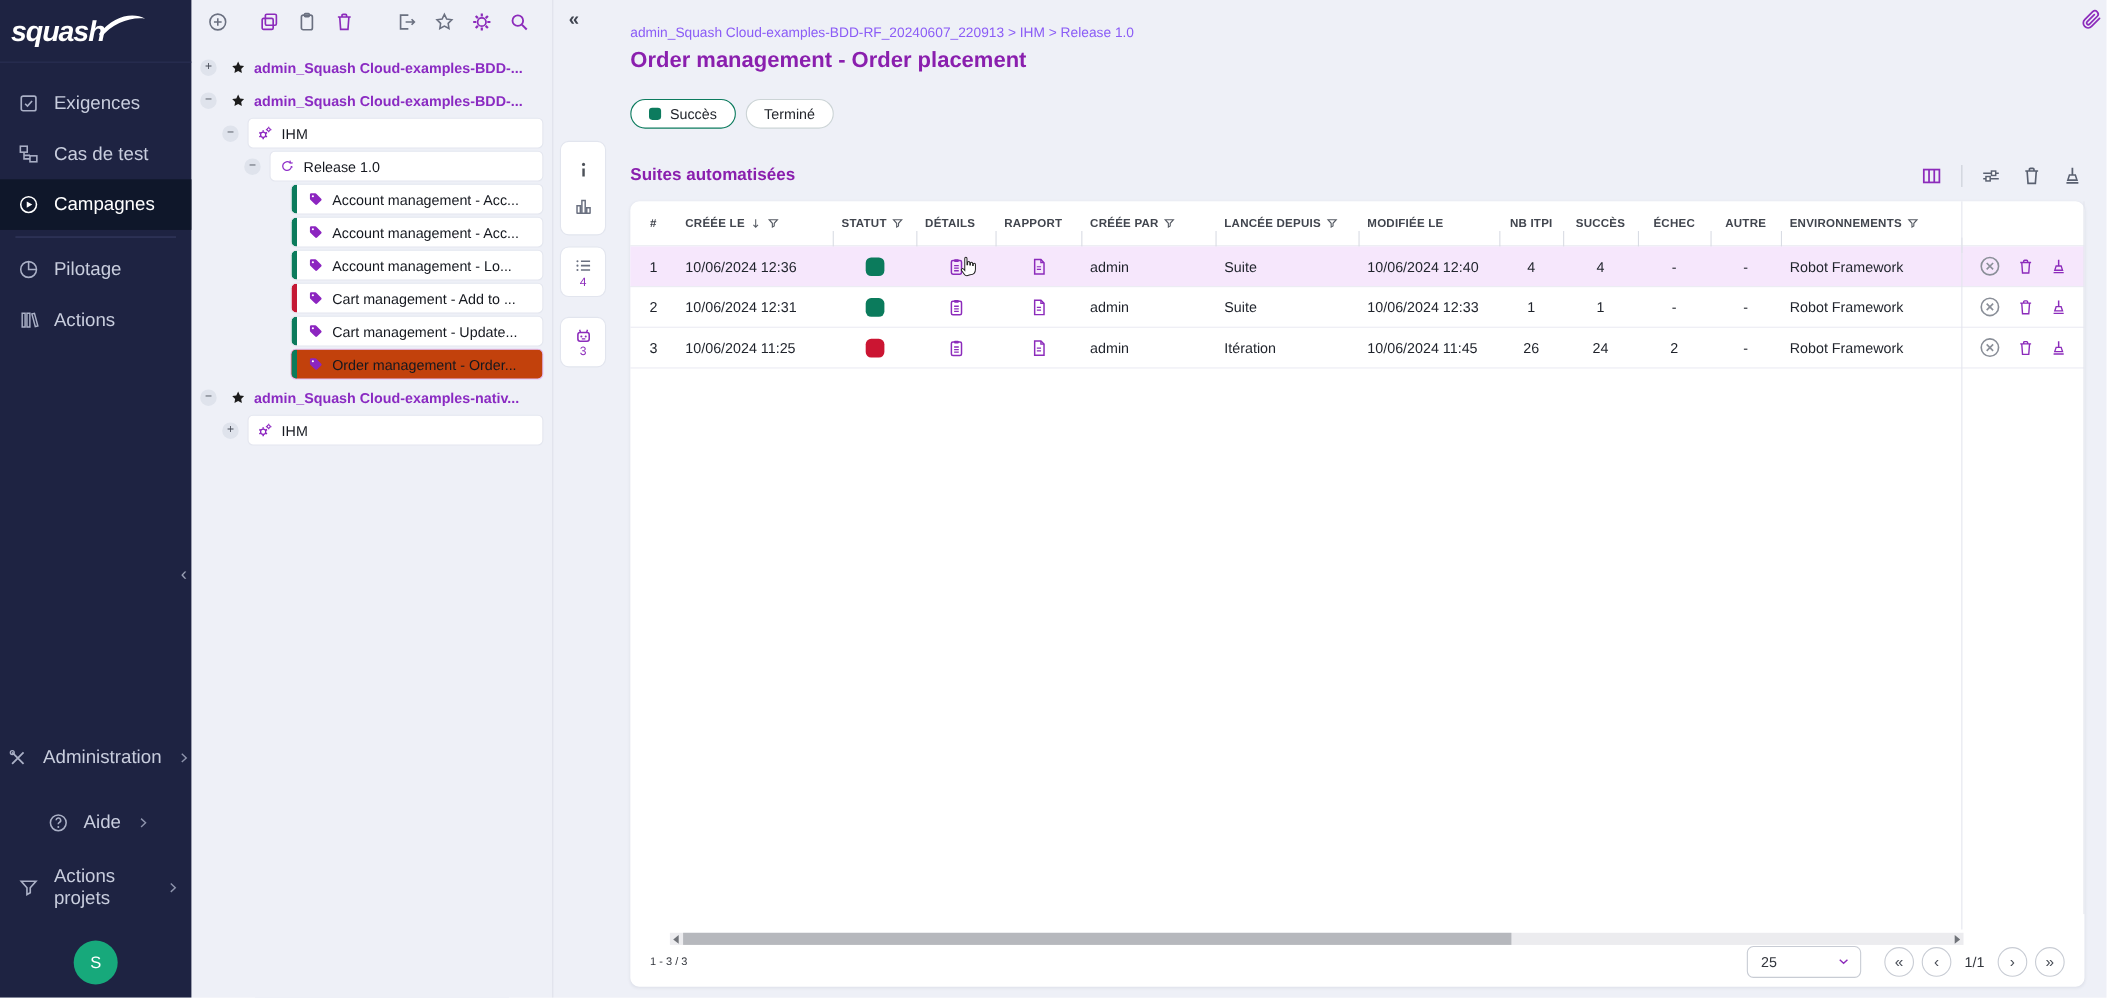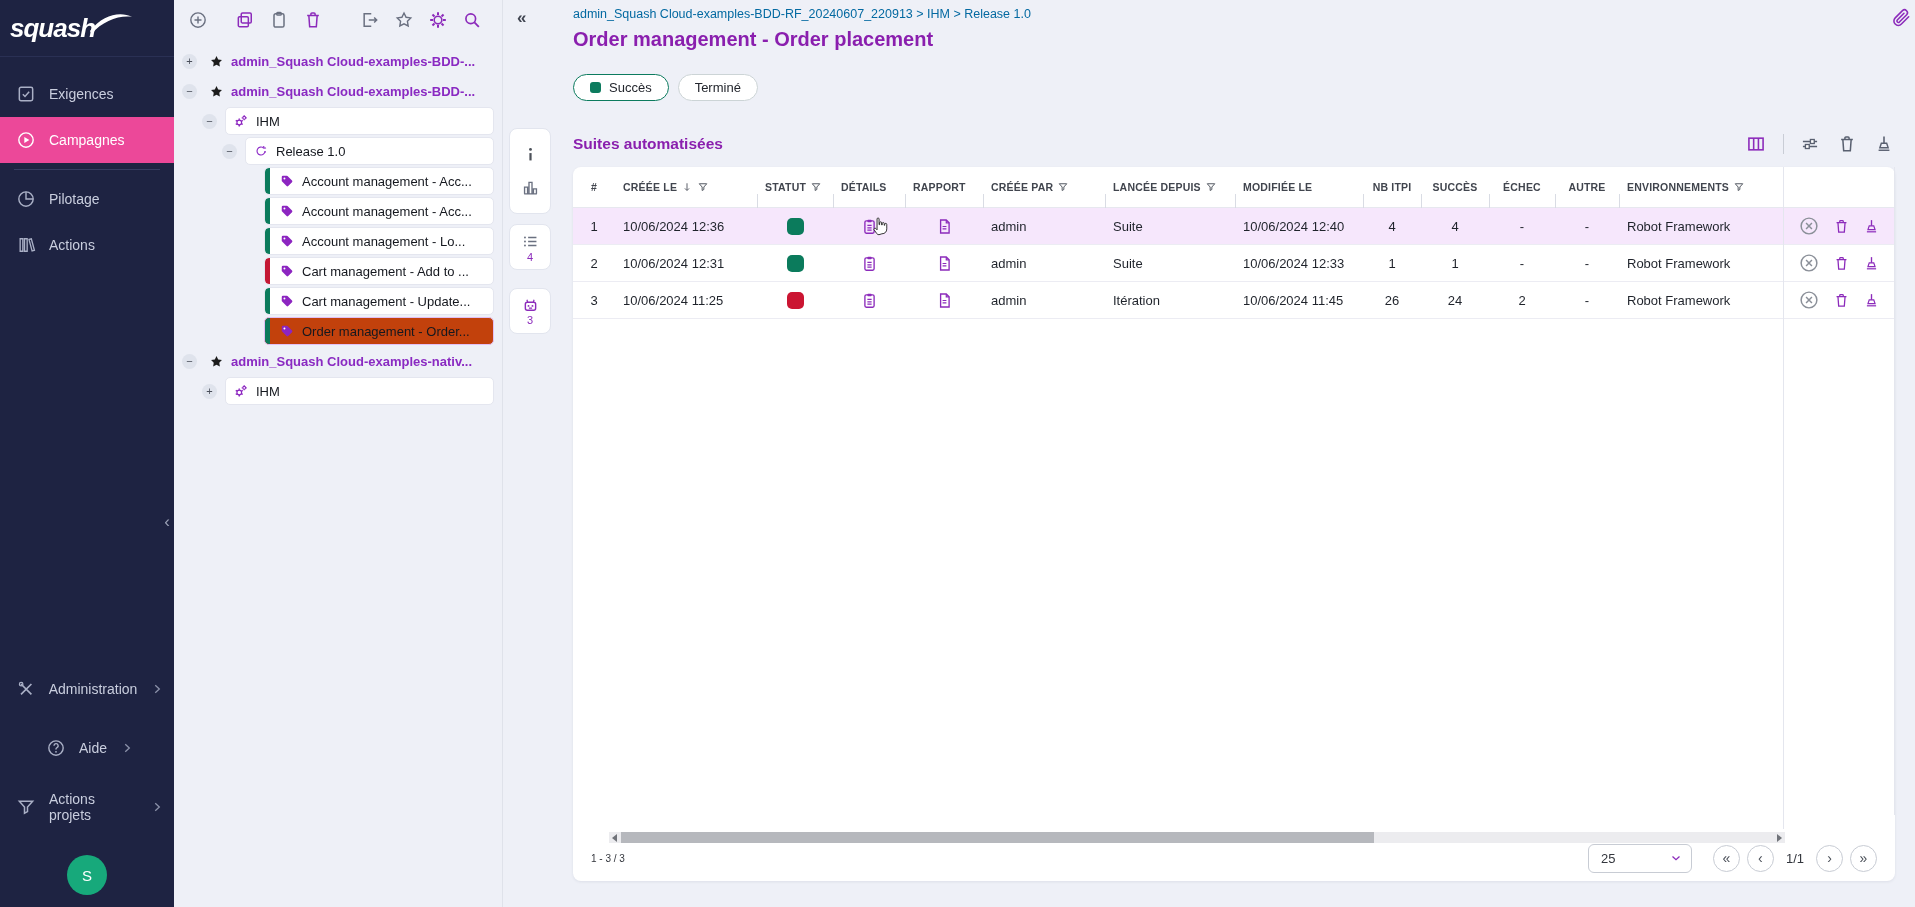--- a/index.html
+++ b/index.html
@@ -7,23 +7,23 @@
        font-family:"Liberation Sans",sans-serif;color:#1f232b;-webkit-font-smoothing:antialiased;}
   .app{display:flex;width:1915px;height:907px;}
   svg{display:block;}
 
   
   .sidebar{width:174px;flex:none;background:#1e2342;display:flex;flex-direction:column;position:relative;color:#ccd1e4;}
   .logo{height:56px;display:flex;align-items:center;padding-left:10px;border-bottom:1px solid #2a3054;}
   .logo-text{font-style:italic;font-weight:bold;font-size:26px;color:#fff;letter-spacing:-1px;}
   .logo-swoosh{margin-left:-6px;margin-top:-10px;}
   .nav{display:flex;flex-direction:column;margin-top:14px;}
-  .nav-item{height:46px;display:flex;align-items:center;gap:13px;padding:0 10px 0 16px;font-size:14px;cursor:pointer;color:#c9cede;}
+  .nav-item{height:46px;display:flex;align-items:center;gap:13px;padding:0 10px 0 16px;font-size:17px;cursor:pointer;color:#c9cede;}
   .nav-item .lbl{flex:1;}
-  .nav-item.active{background:#ec4899;color:#fff;}
+  .nav-item.active{background:#0f172a;color:#fff;}
   .nav-ic{width:20px;height:20px;color:#aab0c6;}
   .nav-item.active .nav-ic{color:#fff;}
   .sb-divider{height:1px;background:#373d62;margin:6px 14px;}
   .sidebar-bottom{margin-top:auto;display:flex;flex-direction:column;align-items:center;}
   .avatar-row{height:64px;display:flex;align-items:center;justify-content:center;}
   .avatar{width:40px;height:40px;border-radius:50%;background:#17a97b;color:#fff;font-size:15px;display:flex;align-items:center;justify-content:center;cursor:pointer;}
   .collapse-handle{position:absolute;right:4px;top:512px;font-size:17px;color:#9aa0b5;cursor:pointer;}
   .chev-r{width:14px;height:14px;color:#8d93ab;}
 
   
@@ -50,21 +50,21 @@
   
   .rail{width:54px;flex:none;position:relative;}
   .rail-collapse{position:absolute;top:8px;left:14px;font-size:17px;color:#3f4450;cursor:pointer;font-weight:bold;}
   .rail-card{position:absolute;left:6px;width:40px;background:#fff;border:1px solid #e2e5ee;border-radius:8px;display:flex;flex-direction:column;align-items:center;justify-content:center;gap:14px;}
   .rc1{top:128px;height:84px;} .rc2{top:224px;height:44px;gap:1px;} .rc3{top:288px;height:44px;gap:0px;}
   .rail-ic{width:19px;height:19px;cursor:pointer;}
   .rail-count{font-size:11px;color:#8c2bbb;line-height:11px;}
 
   
   .main{flex:1;position:relative;padding:0 20px 0 16px;}
-  .crumb-row{margin-top:7px;font-size:12.5px;color:#0369a1;}
+  .crumb-row{margin-top:23px;font-size:12.5px;color:#8b5cf6;}
   .paperclip{position:absolute;top:7px;right:3px;width:21px;height:21px;color:#8c2bbb;cursor:pointer;}
   .page-title{margin:7px 0 0;font-size:20px;font-weight:bold;color:#8a1fae;}
   .chips{display:flex;gap:9px;margin-top:23px;}
   .chip{height:25px;border-radius:14px;background:#fff;display:flex;align-items:center;padding:0 16px;font-size:13px;color:#23262d;}
   .chip.success{border:1.5px solid #0c7b5e;}
   .chip.success .dot{width:11px;height:11px;border-radius:3px;background:#0c7b5e;margin-right:8px;}
   .chip.plain{border:1.5px solid #ccd4d6;}
   .section-row{display:flex;align-items:center;justify-content:space-between;margin-top:32px;}
   .section-title{font-size:15.5px;font-weight:bold;color:#8a1fae;}
   .tb2{display:flex;align-items:center;gap:16px;}
@@ -297,20 +297,26 @@
           <path d="M1 21 C 14 4, 32 1, 43 7 C 31 5, 13 11, 3 24 Z" fill="#fff"></path>
         </svg>
     </div>
     <nav class="nav">
       <div class="nav-item">
         <svg class="nav-ic">
             <use href="#i-check"></use>
           </svg>
         <span class="lbl">Exigences</span>
       </div>
+      <div class="nav-item">
+        <svg class="nav-ic">
+            <use href="#i-tcase"></use>
+          </svg>
+        <span class="lbl">Cas de test</span>
+      </div>
       <div class="nav-item active">
         <svg class="nav-ic">
             <use href="#i-play"></use>
           </svg>
         <span class="lbl">Campagnes</span>
       </div>
       <div class="sb-divider"></div>
       <div class="nav-item">
         <svg class="nav-ic">
             <use href="#i-pie"></use>

